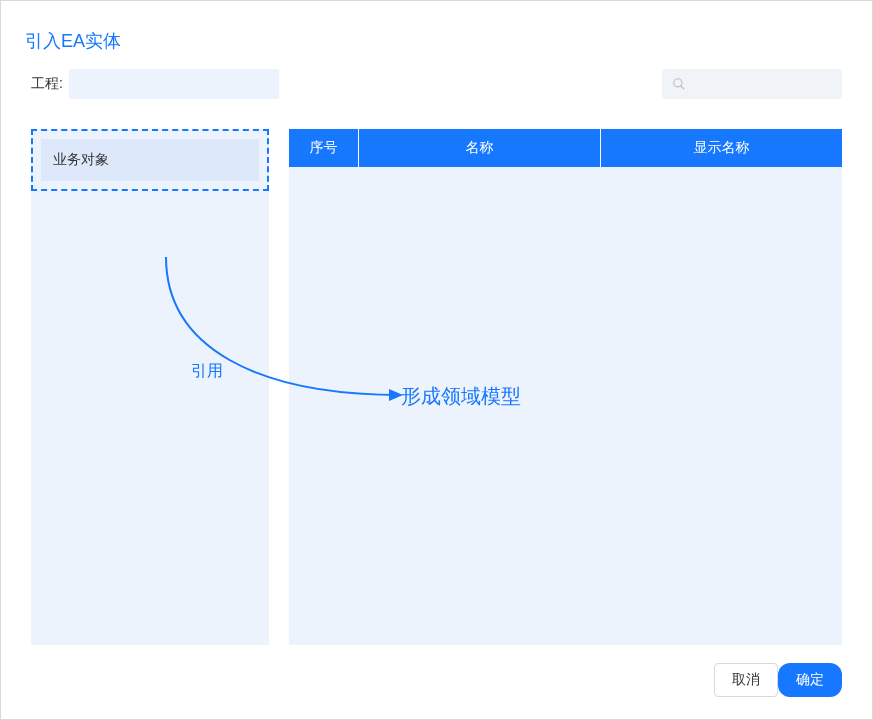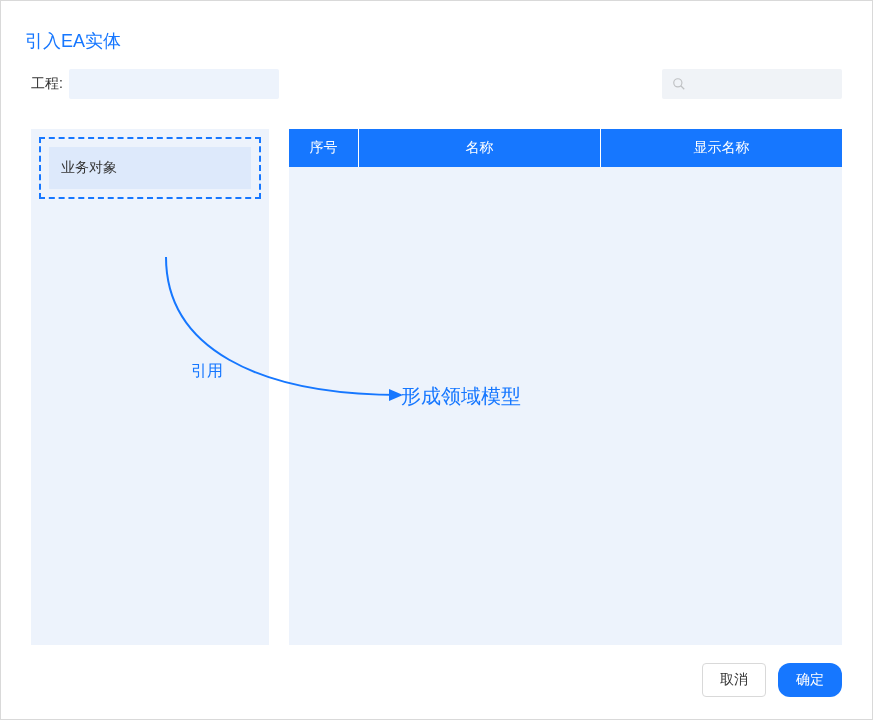--- a/index.html
+++ b/index.html
@@ -72,21 +72,21 @@
     }
     .left-panel {
       width: 238px;
       background: #edf3fc;
       position: relative;
       flex-shrink: 0;
     }
     .left-items-wrap {
       border: 2px dashed #1677ff;
       padding: 8px;
-      margin: 8px;
+      margin: 0;
     }
     .left-item {
       background: #dde9fb;
       padding: 12px 12px;
       font-size: 14px;
       color: #333;
       cursor: pointer;
     }
     .left-item + .left-item {
       margin-top: 10px;
@@ -146,21 +146,20 @@
     .anno-label-right {
       position: absolute;
       top: 254px;
       left: 400px;
       font-size: 20px;
       color: #1677ff;
     }
     .dialog-footer {
       display: flex;
       justify-content: flex-end;
-      gap: 12px;
       padding: 18px 30px 22px 30px;
     }
     .btn {
       min-width: 64px;
       height: 34px;
       border-radius: 4px;
       font-size: 14px;
       cursor: pointer;
       border: 1px solid transparent;
       display: inline-flex;

